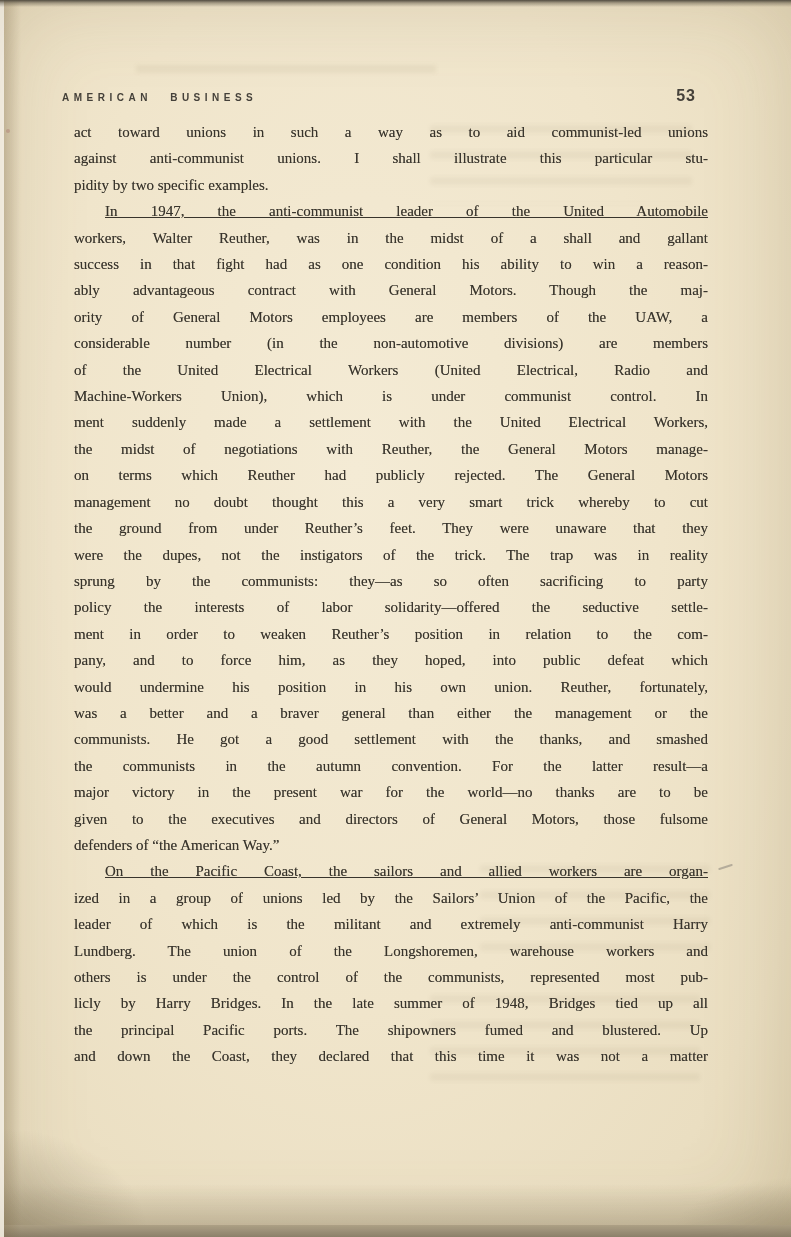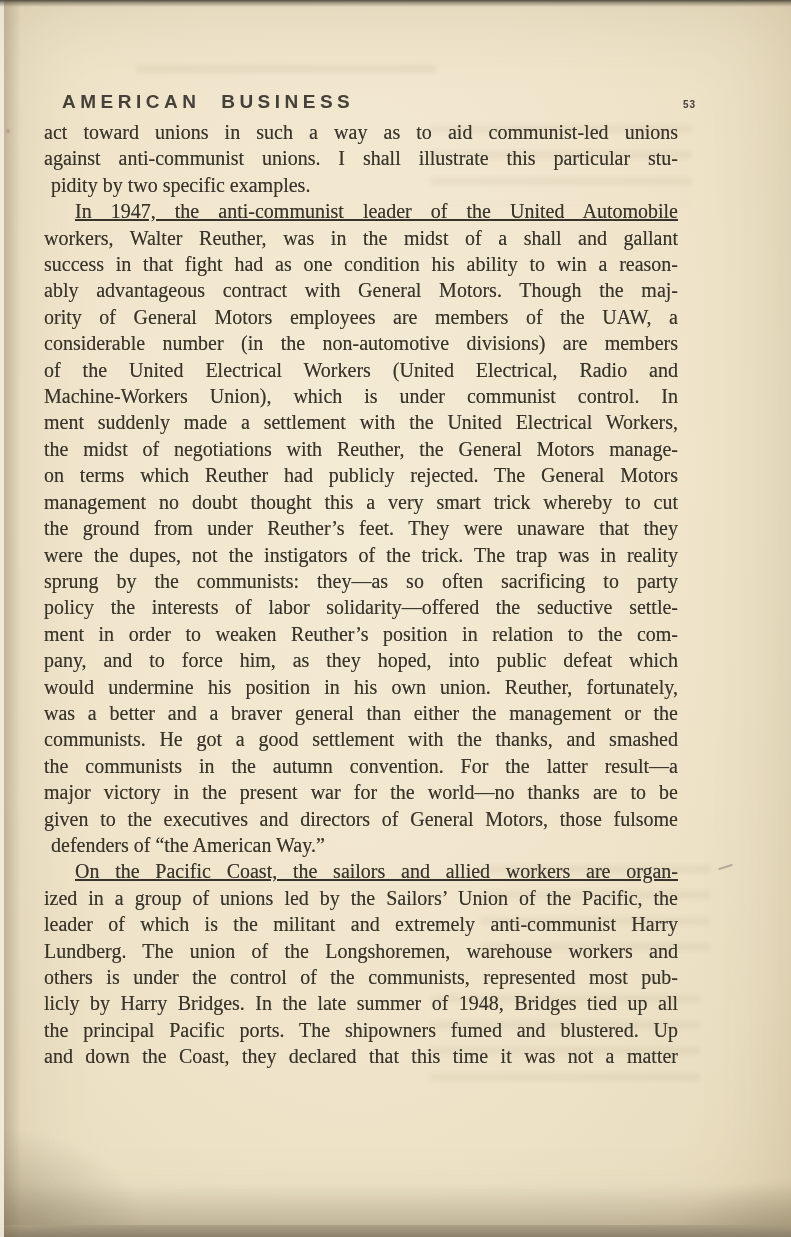--- a/index.html
+++ b/index.html
@@ -21,31 +21,31 @@
   .corner-bl{position:absolute; left:0; bottom:0; width:150px; height:110px;
     background:radial-gradient(ellipse at 0% 100%, rgba(92,82,60,.38), rgba(92,82,60,0) 70%);}
   .corner-br{position:absolute; right:0; bottom:0; width:120px; height:60px;
     background:radial-gradient(ellipse at 100% 100%, rgba(92,82,60,.25), rgba(92,82,60,0) 70%);}
 
   .running-header{
     position:absolute; left:62px; width:634px; top:87px;
     display:flex; justify-content:space-between; align-items:baseline;
     font-family:"Liberation Sans", sans-serif; font-weight:bold; color:#45413a;
   }
-  .running-title{font-size:19px; letter-spacing:4.5px; word-spacing:11px;text-align:center;}
-  .page-number{font-size:10px; letter-spacing:1px;margin-top:12px;}
+  .running-title{font-size:10px; letter-spacing:4.5px; word-spacing:11px;text-align:center;}
+  .page-number{font-size:16px; letter-spacing:1px;}
 
   .page-body{
-    position:absolute; left:44px; width:634px; top:119px;
-    font-size:20px; line-height:26.4px; color:#38342c;
+    position:absolute; left:74px; width:634px; top:119px;
+    font-size:15px; line-height:26.4px; color:#38342c;
     text-shadow:0 0 .4px rgba(56,52,44,.55);
   }
   .para{margin:0;}
   .line{text-align:justify; text-align-last:justify; white-space:normal;}
-  .line.endline{text-align-last:left;margin-left:7px;}
+  .line.endline{text-align-last:left;}
   .line.indent{text-indent:31px;text-decoration:underline;}
 
   .ghost{position:absolute; opacity:.10; filter:blur(2.2px); pointer-events:none;
     background:repeating-linear-gradient(180deg, rgba(110,95,65,0) 0 9px, rgba(110,95,65,.6) 9px 17px, rgba(110,95,65,0) 17px 26px);}
   .ghost-header{left:136px; top:56px; width:300px; height:34px; opacity:.12;}
   .ghost-p1{left:430px; top:116px; width:262px; height:88px;}
   .ghost-mid{left:480px; top:856px; width:230px; height:108px;}
   .ghost-low{left:430px; top:986px; width:270px; height:96px;}
   .smudge{position:absolute; left:718px; top:866px; width:15px; height:2px;
     background:#8a857c; transform:rotate(-18deg); border-radius:2px; opacity:.55;}

